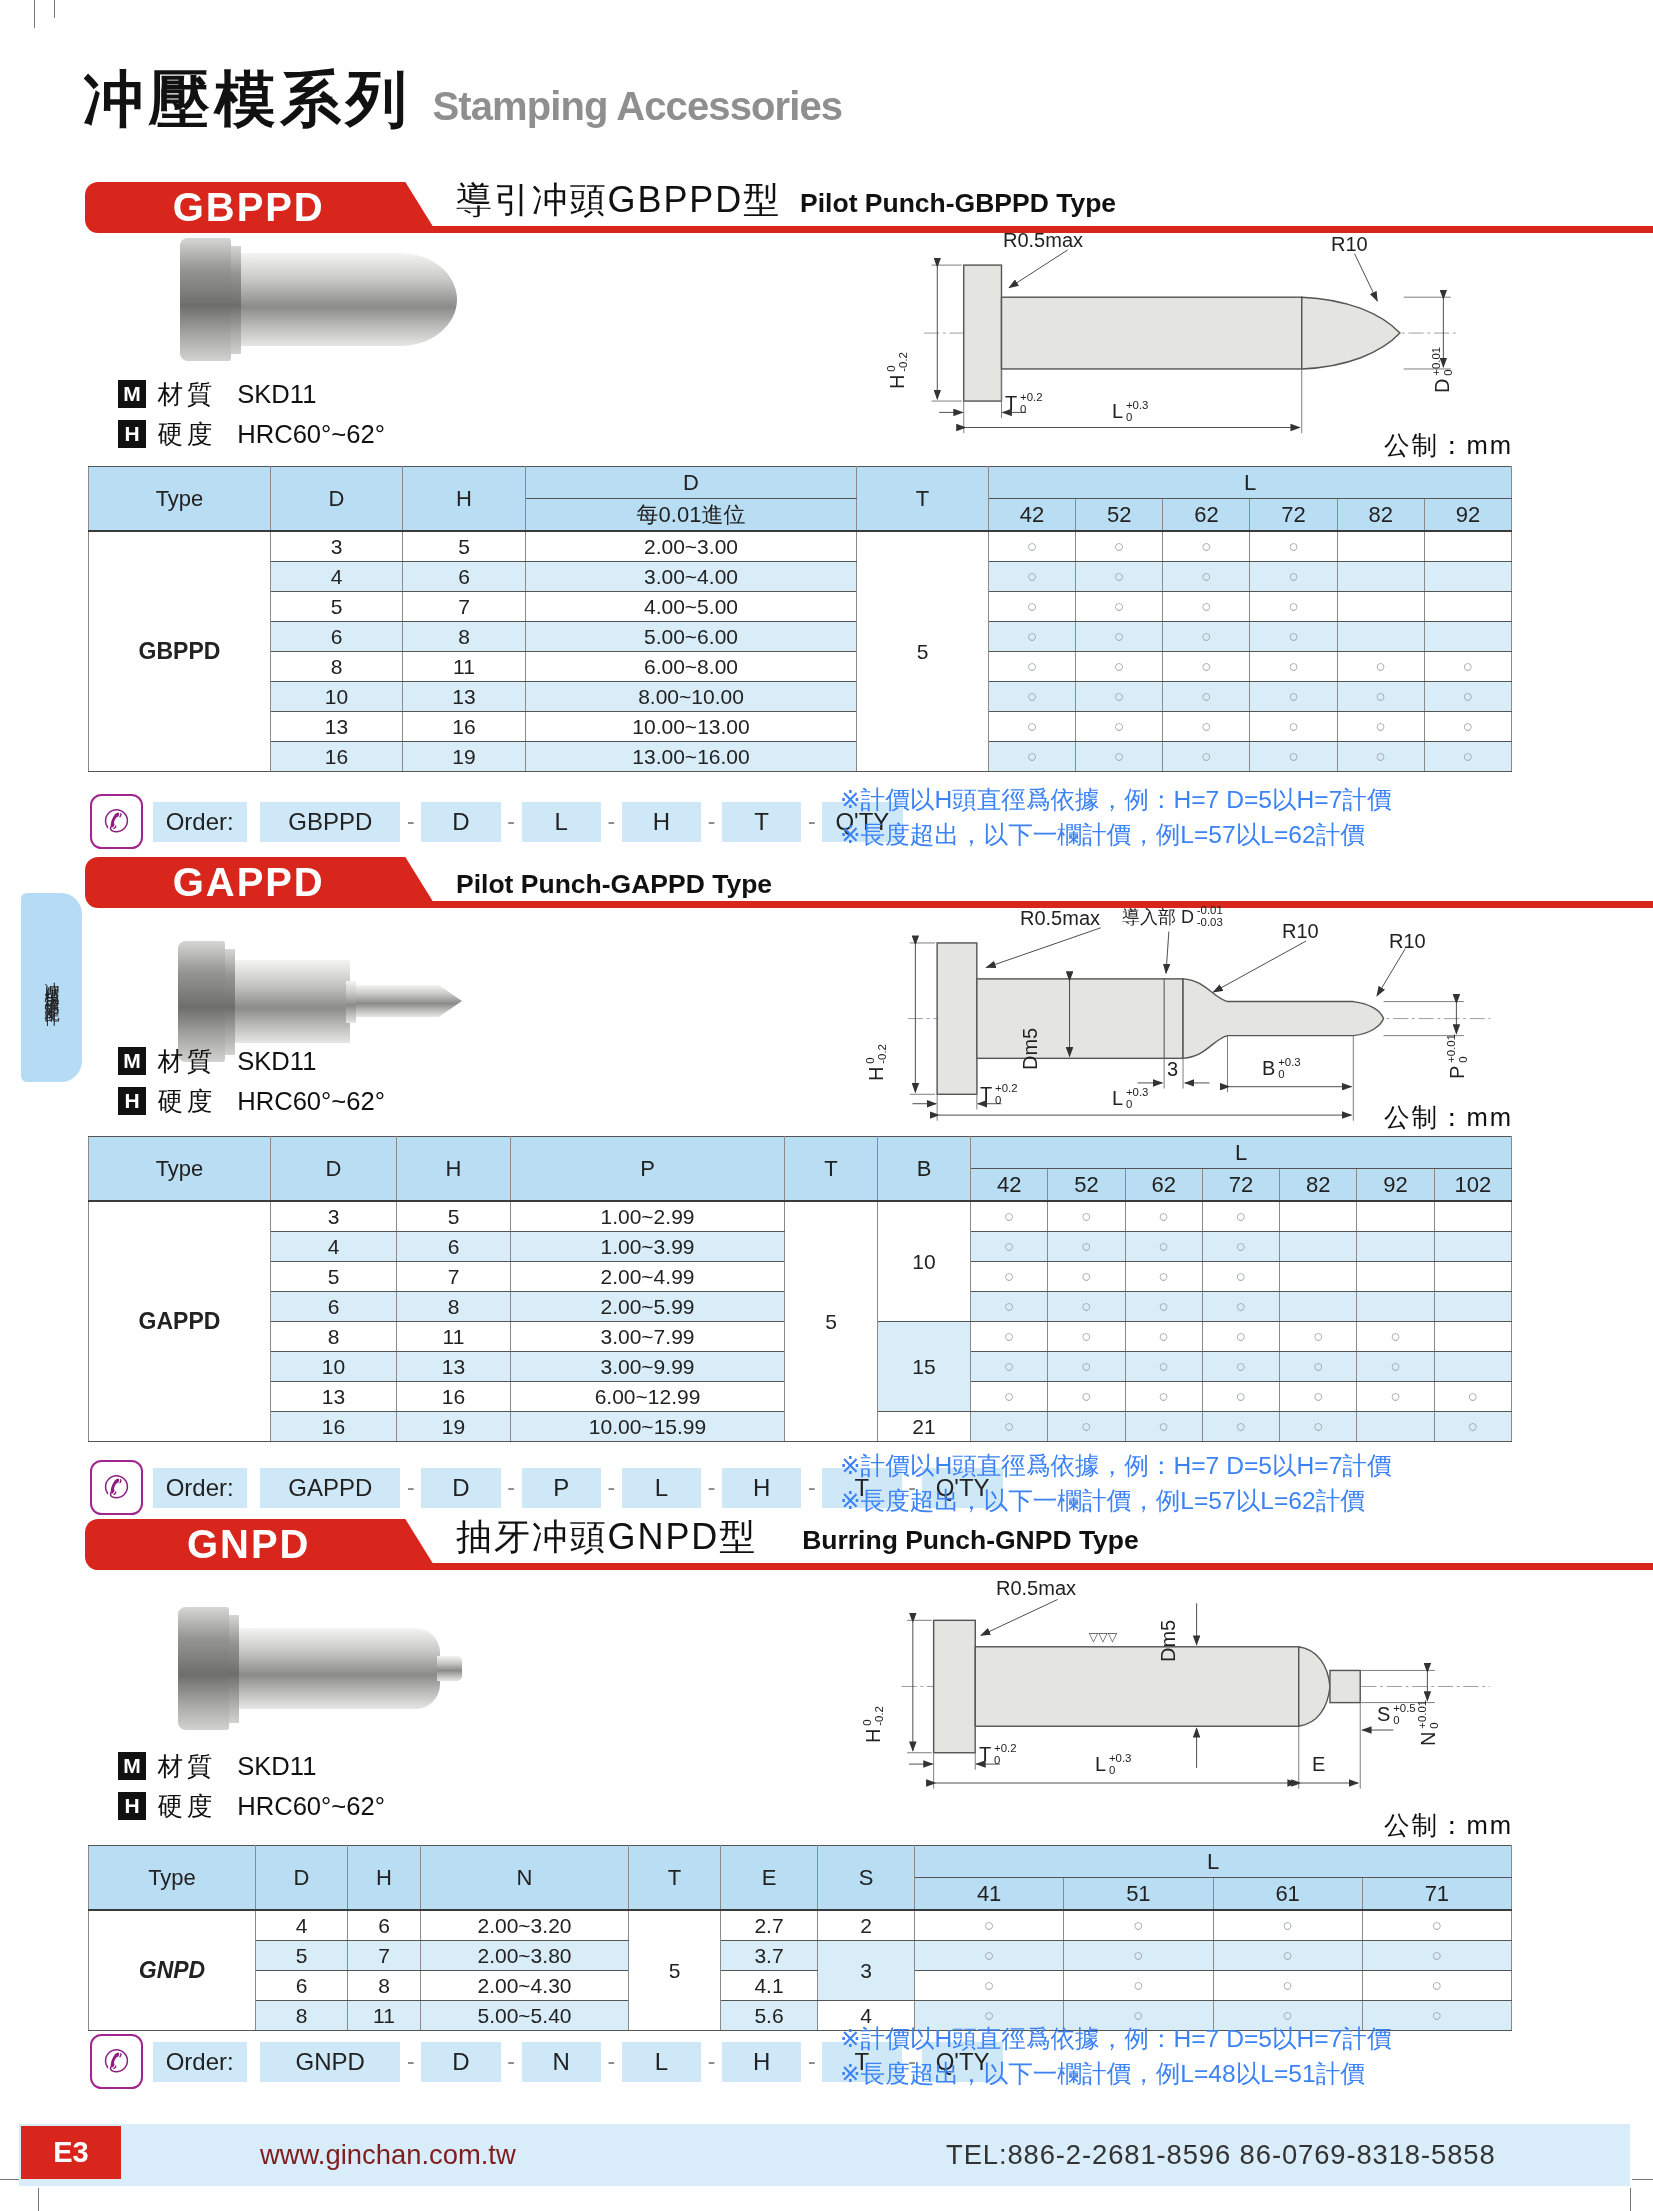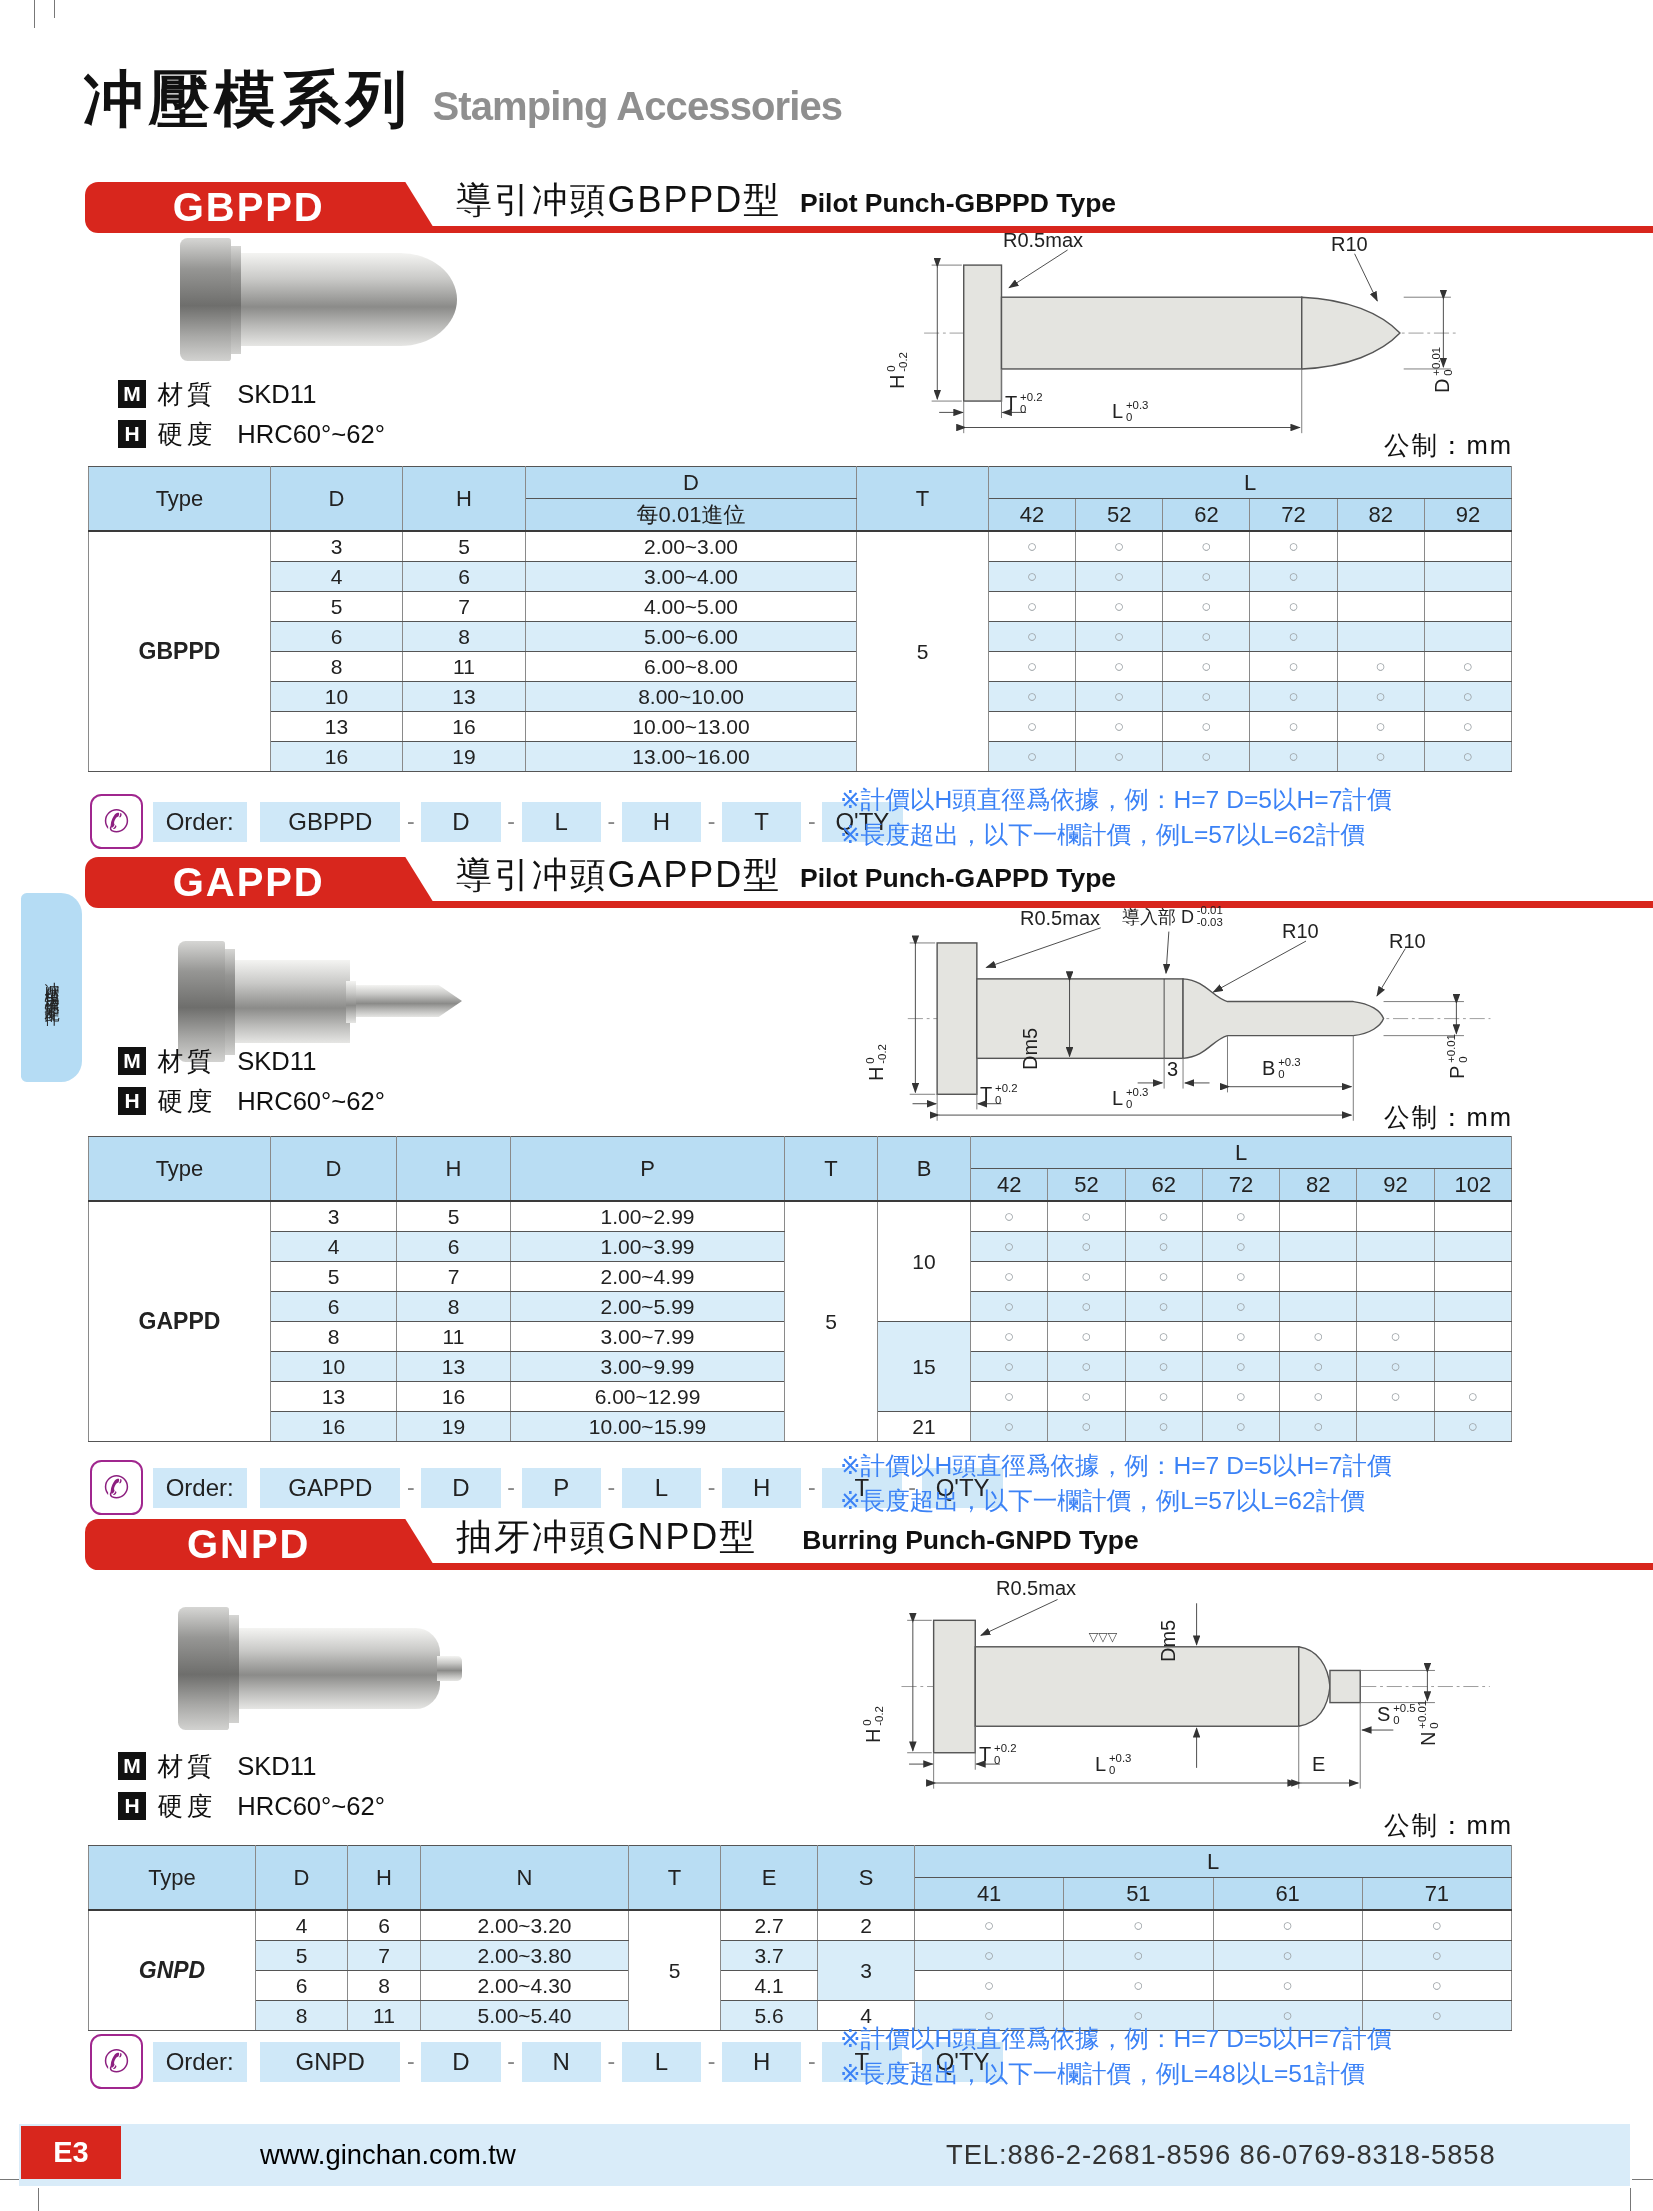--- a/index.html
+++ b/index.html
@@ -61,21 +61,21 @@
   .order-chip{min-width:53px;height:40px;padding:0 13.2px;background:#cfe8f8;display:flex;align-items:center;justify-content:center;font-size:24px;color:#222;}
   .order-chip.wide{min-width:114px;}
   .dash{color:#888;margin:0 6.6px;font-size:23px;}
   .notes{position:absolute;font-size:24.6px;color:#3b82f6;line-height:35px;white-space:nowrap;}
   
   .sidebar{position:absolute;left:21px;top:893px;width:61px;height:189px;background:#b5dcf4;border-radius:5.7px 21px 21px 5.7px;display:flex;align-items:center;justify-content:center;}
   .sidebar span{writing-mode:vertical-rl;font-size:15px;letter-spacing:3.8px;color:#222;}
   
   .footer-bar{position:absolute;left:19px;top:2124px;width:1611px;height:62px;background:#d9ecf9;}
   .footer-code{position:absolute;left:1.9px;top:1.9px;width:100px;height:53px;background:#d8261d;display:flex;align-items:center;justify-content:center;color:#fff;font-size:29px;font-weight:bold;}
-  .footer-site{position:absolute;left:241px;top:0;height:62px;display:flex;align-items:center;font-size:27.4px;color:#000000;}
+  .footer-site{position:absolute;left:241px;top:0;height:62px;display:flex;align-items:center;font-size:27.4px;color:#7f1d1d;}
   .footer-tel{position:absolute;left:927px;top:0;height:62px;display:flex;align-items:center;font-size:27.4px;color:#333;letter-spacing:0.9px;}
 </style>
 </head>
 <body>
 
 <div id="canvas">
 
   <div class="mark" style="left:34px;top:0;width:0.9px;height:28px;"></div>
   <div class="mark" style="left:54px;top:0;width:0.9px;height:18px;"></div>
   <div class="mark" style="left:0;top:2179px;width:21px;height:0.9px;"></div>
@@ -327,21 +327,20 @@
     <div>※計價以H頭直徑爲依據，例：H=7 D=5以H=7計價</div>
     <div>※長度超出，以下一欄計價，例L=57以L=62計價</div>
   </div>
 
   <div class="banner" style="top:857px;">
     <div class="line"></div>
     <div class="block">
         <span>GAPPD</span>
       </div>
     <div class="titles">
-      <span class="t-cjk">導引冲頭GAPPD型</span>
       <span class="t-en">Pilot Punch-GAPPD Type</span>
     </div>
   </div>
 
   <div class="sidebar">
     <span>冲壓模用標準零配件</span>
   </div>
 
   <div class="photo" style="left:178px;top:941px;width:289px;height:121px;">
     <div class="grad-head" style="left:0;top:0;width:47px;height:121px;border-radius:7.6px 2.8px 2.8px 7.6px;"></div>

